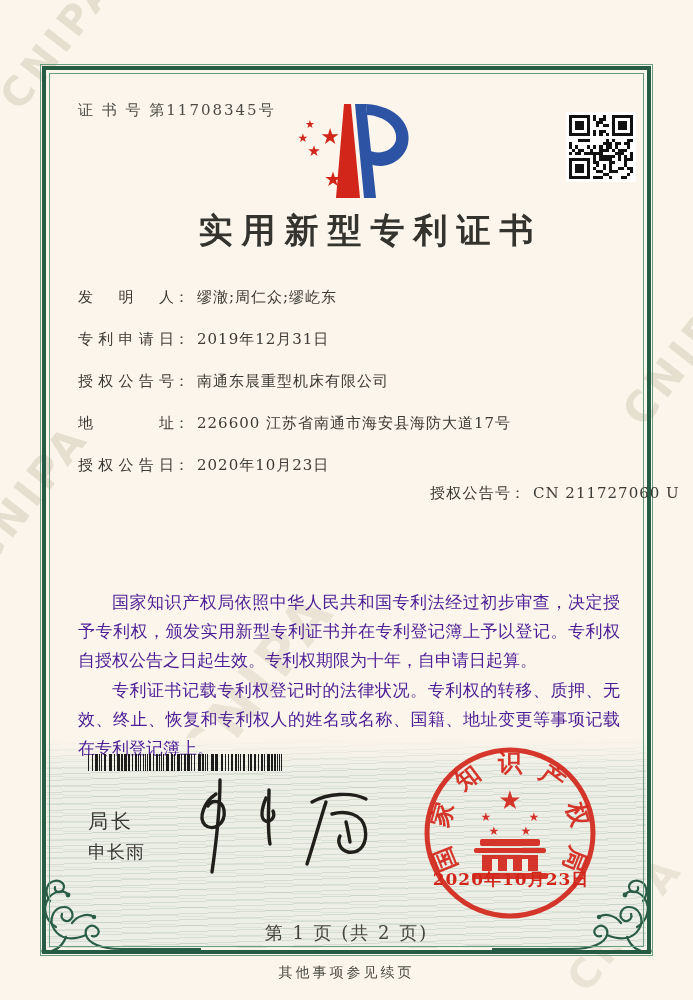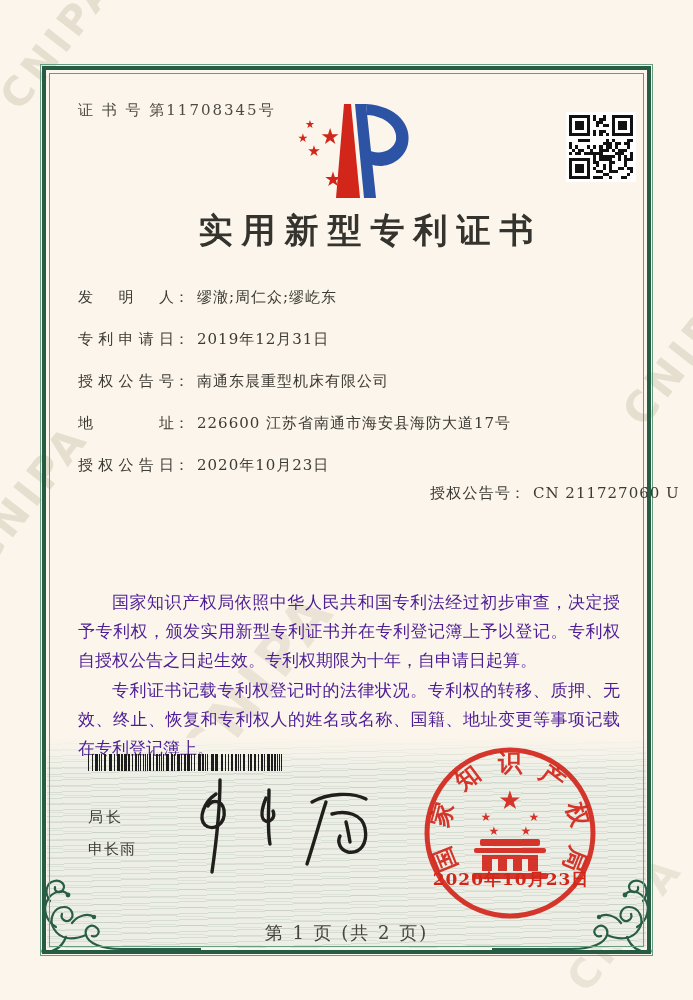--- a/index.html
+++ b/index.html
@@ -63,22 +63,22 @@
   .field-group2{position:absolute; left:352px; top:0;margin-top:28px;}
   .field-group2 .field-label{width:80px;}
   
   .body-text{
     position:absolute; left:78px; top:588px; width:542px;
     font-size:17px; line-height:1.72; color:#4c1d95; text-align:justify;
   }
   .body-text p{margin:0; text-indent:2em;}
   
   .barcode{position:absolute; left:88px; top:754px; width:196px; height:17px;}
-  .signer-title{position:absolute; left:88px; top:808px; font-size:15px; color:#3a3933; letter-spacing:3px;}
-  .signer-name{position:absolute; left:88px; top:840px; font-size:15px; color:#3a3933; letter-spacing:1px;}
+  .signer-title{position:absolute; left:88px; top:808px; font-size:20px; color:#3a3933; letter-spacing:3px;}
+  .signer-name{position:absolute; left:88px; top:840px; font-size:18px; color:#3a3933; letter-spacing:1px;}
   .signature{position:absolute; left:170px; top:772px; width:220px; height:110px;}
   .seal{position:absolute; left:422px; top:745px; width:176px; height:176px;}
   .seal-date{
     position:absolute; left:406px; top:868px; width:210px; text-align:center;
     font-size:17px; font-weight:bold; color:#d3261b; letter-spacing:1px;
   }
   .page-info{
     position:absolute; left:0; right:0; top:921px; text-align:center;
     font-size:18px; color:#45443d; letter-spacing:2px;
   }
@@ -405,14 +405,15 @@
       <text transform="translate(28.2,71.6) rotate(-74.7)" fill="#d3261b" font-size="24" font-weight="bold" text-anchor="middle" opacity="0.92">家</text>
       <text transform="translate(50.4,38.7) rotate(-37.3)" fill="#d3261b" font-size="24" font-weight="bold" text-anchor="middle" opacity="0.92">知</text>
       <text transform="translate(88.0,26.0) rotate(0.0)" fill="#d3261b" font-size="24" font-weight="bold" text-anchor="middle" opacity="0.92">识</text>
       <text transform="translate(125.6,38.7) rotate(37.3)" fill="#d3261b" font-size="24" font-weight="bold" text-anchor="middle" opacity="0.92">产</text>
       <text transform="translate(147.8,71.6) rotate(74.7)" fill="#d3261b" font-size="24" font-weight="bold" text-anchor="middle" opacity="0.92">权</text>
       <text transform="translate(145.5,111.2) rotate(112.0)" fill="#d3261b" font-size="24" font-weight="bold" text-anchor="middle" opacity="0.92">局</text>
     </svg>
   <div class="seal-date">2020年10月23日</div>
 
   <div class="page-info">第 1 页 (共 2 页)</div>
+  <div class="continuation-note">其他事项参见续页</div>
 
 </div>
 
 </body></html>

